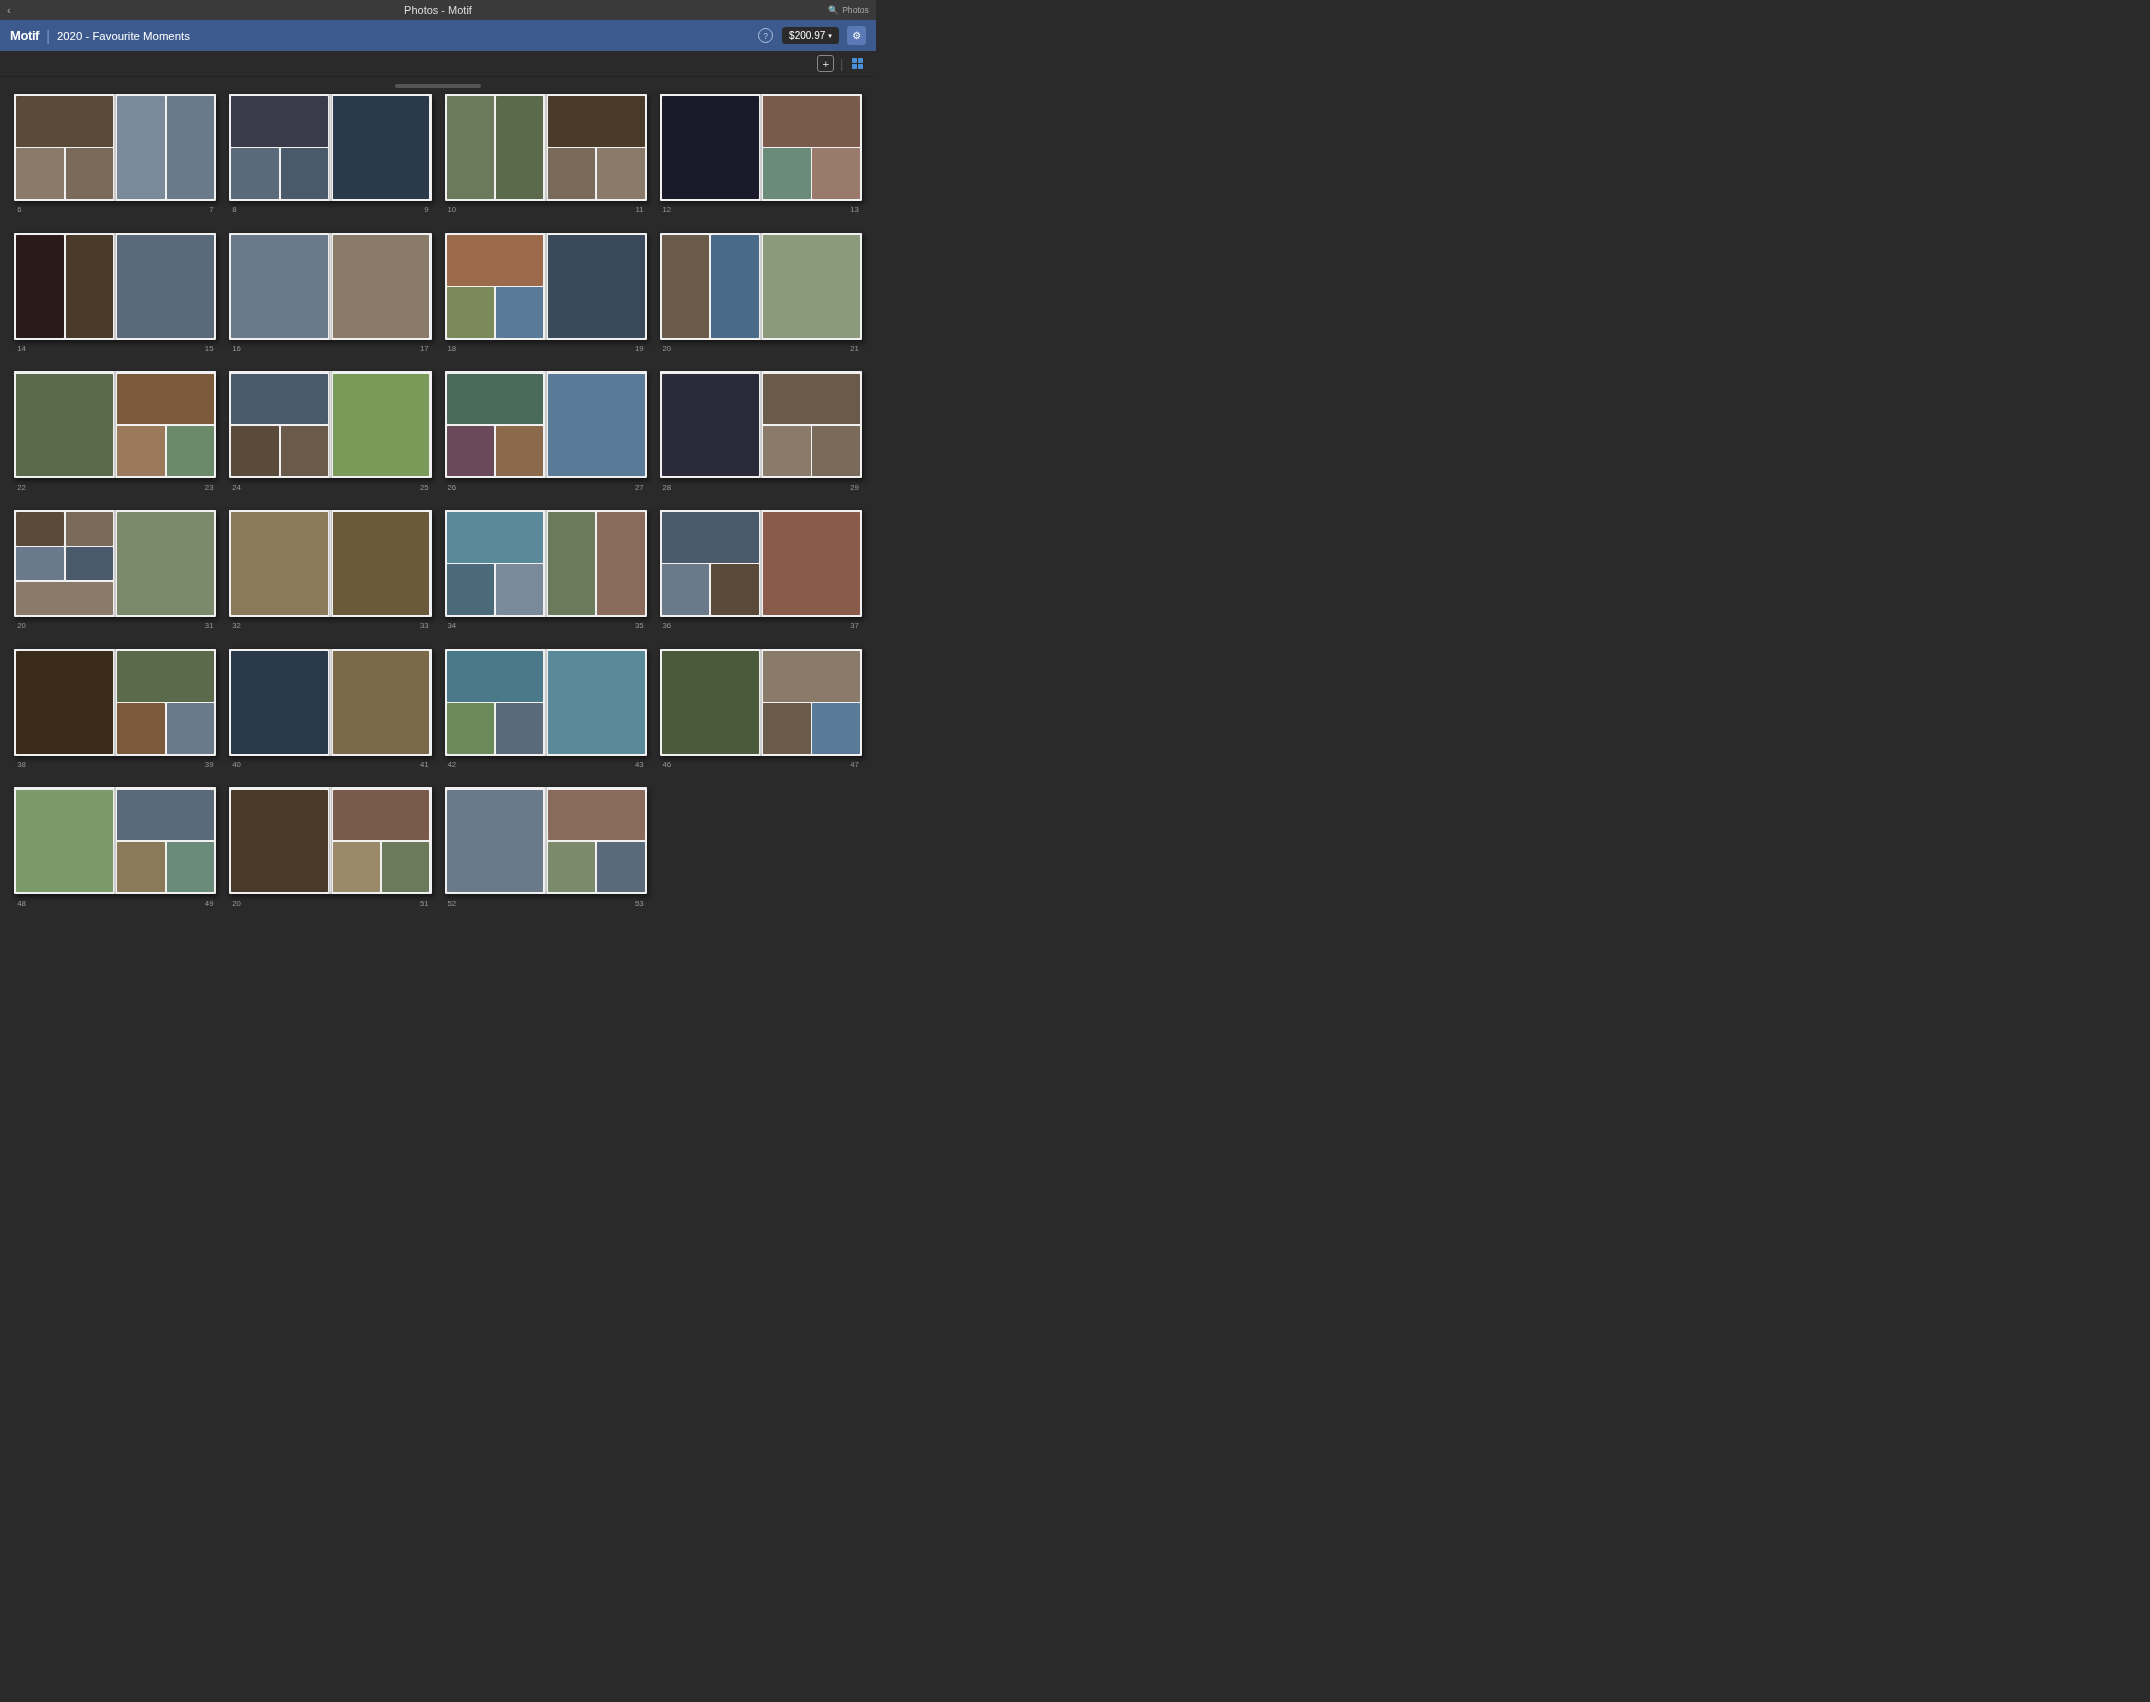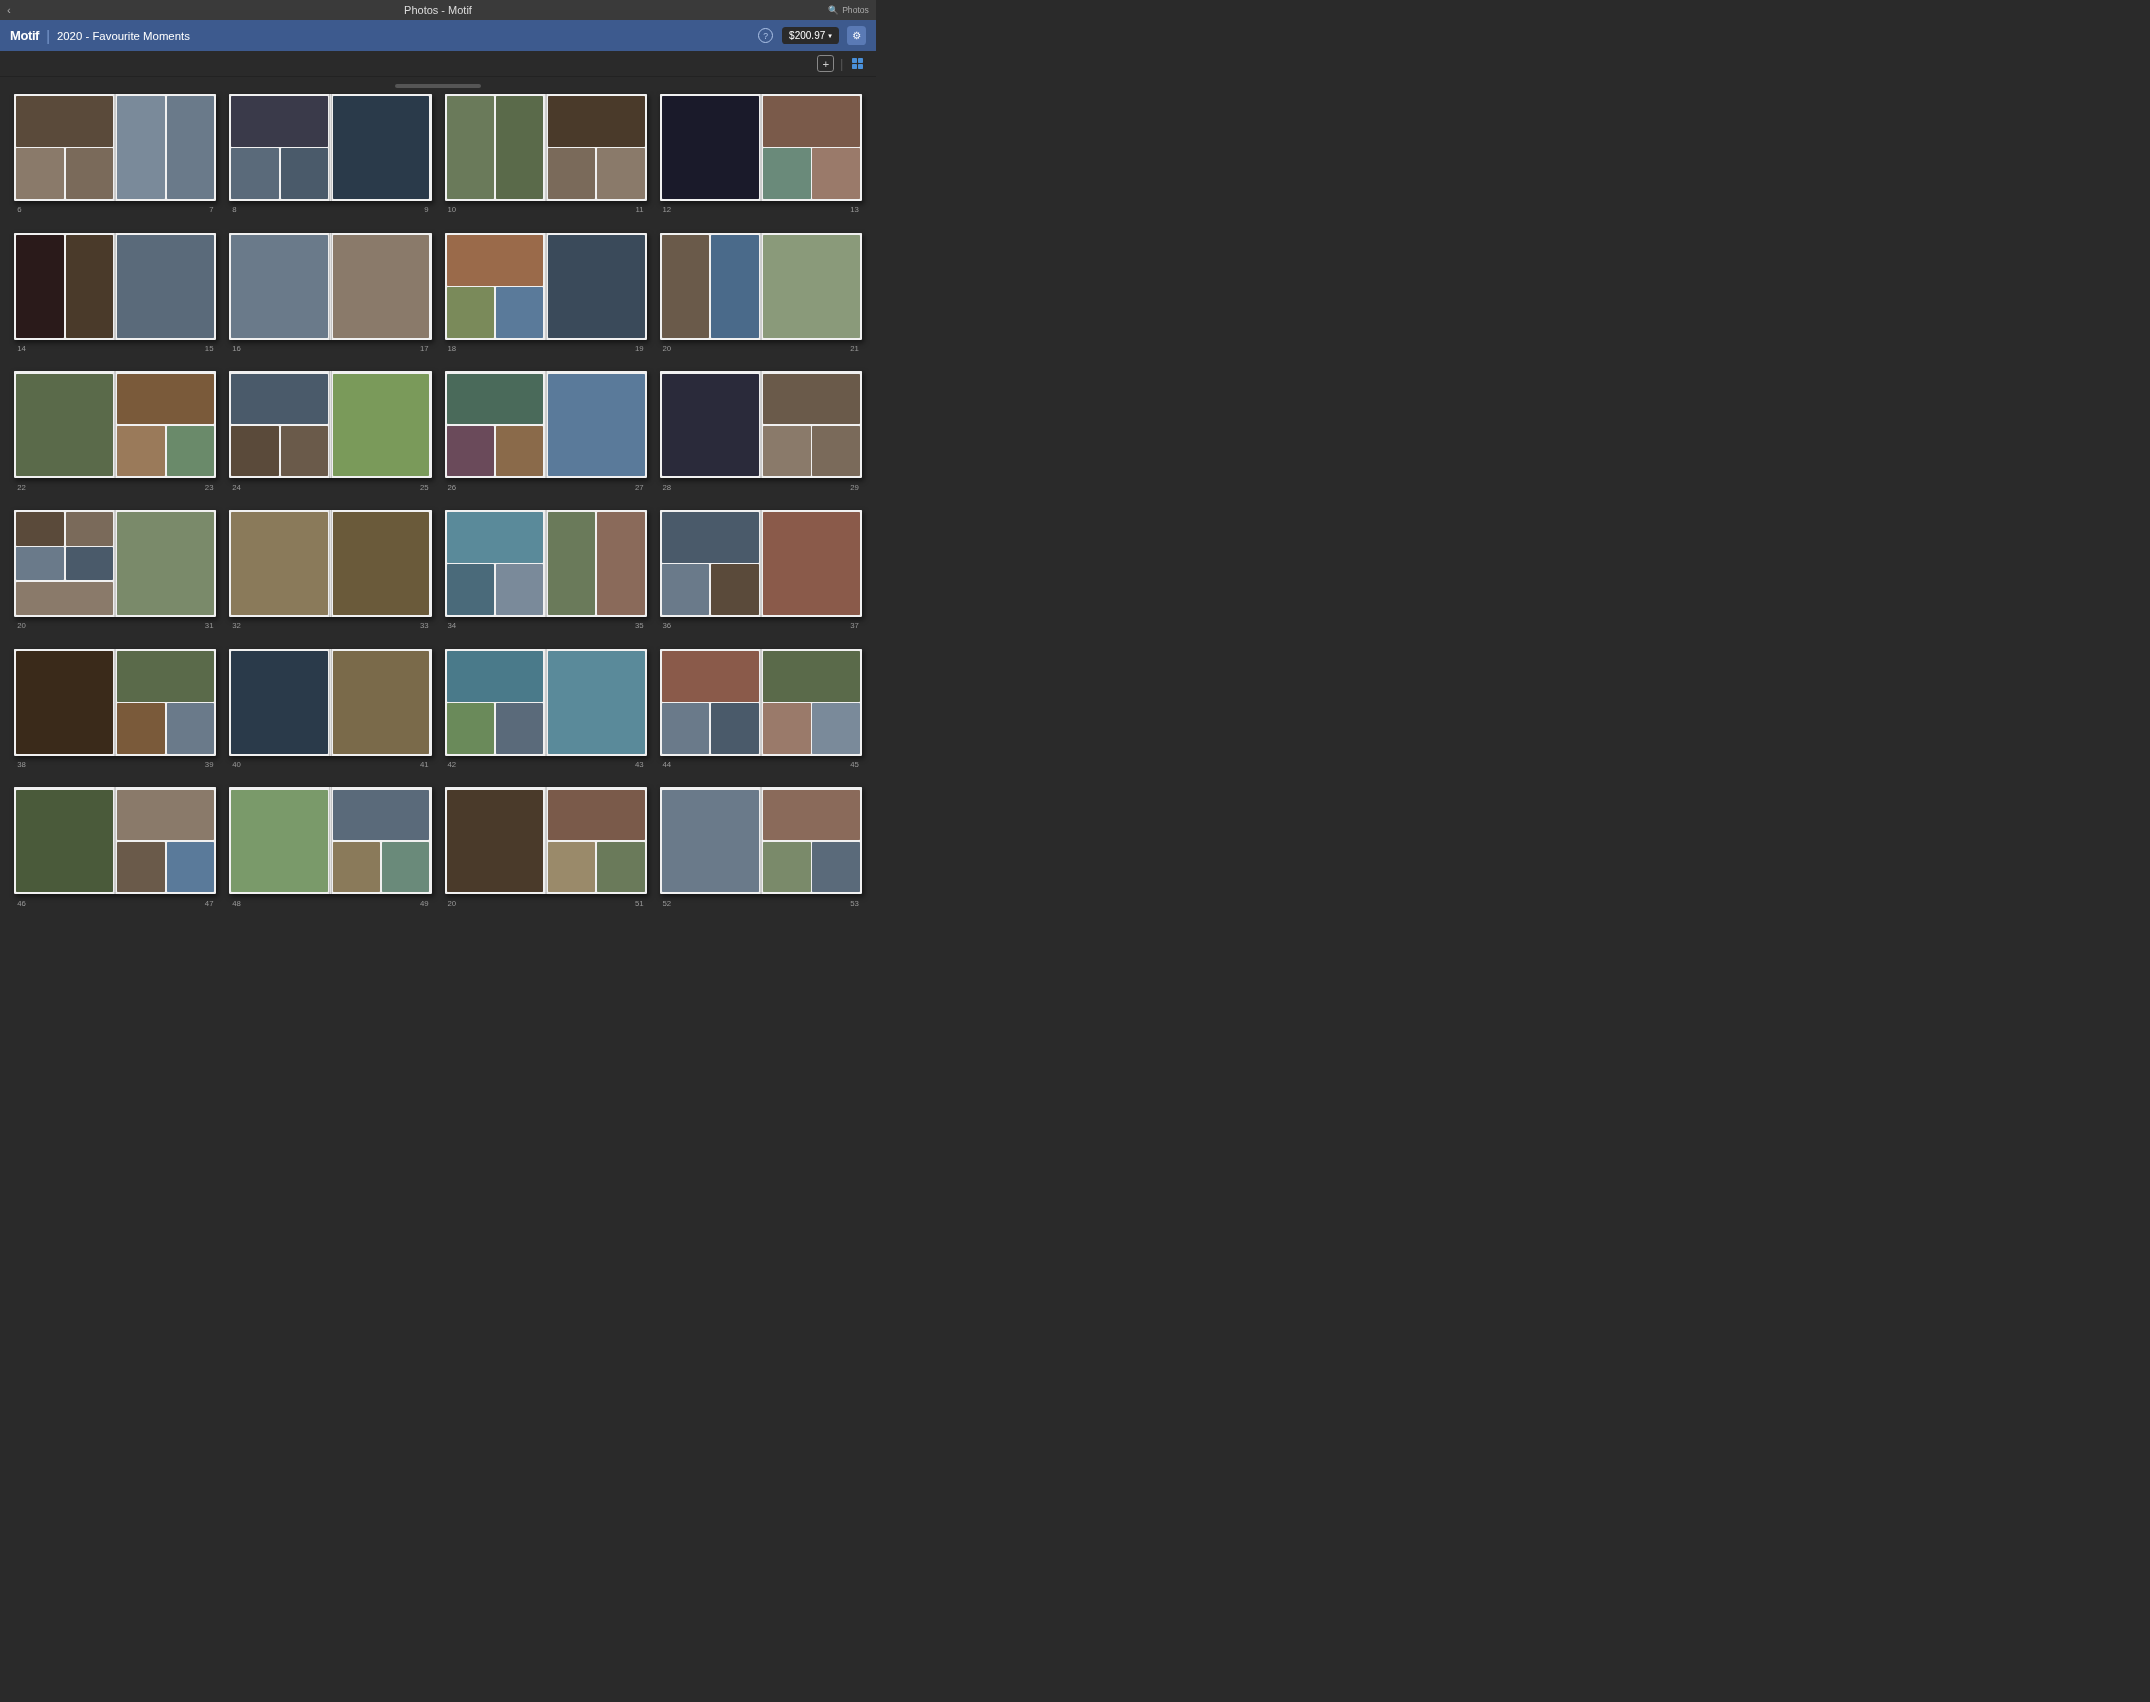--- a/index.html
+++ b/index.html
@@ -774,50 +774,20 @@
         <div class="spread-labels">
           <span>42</span>
           <span>43</span>
         </div>
       </div>
       <div class="spread-item">
         <div class="spread-book">
           <div class="spread-left">
             <div class="page-layout">
               <div class="page-row">
-                <div class="page-photo" style="background: rgb(138, 90, 74);"></div>
-              </div>
-              <div class="page-row">
-                <div class="page-photo" style="background: rgb(106, 122, 138);"></div>
-                <div class="page-photo" style="background: rgb(74, 90, 106);"></div>
-              </div>
-            </div>
-          </div>
-          <div class="spread-right">
-            <div class="page-layout">
-              <div class="page-row">
-                <div class="page-photo" style="background: rgb(90, 106, 74);"></div>
-              </div>
-              <div class="page-row">
-                <div class="page-photo" style="background: rgb(154, 122, 106);"></div>
-                <div class="page-photo" style="background: rgb(122, 138, 154);"></div>
-              </div>
-            </div>
-          </div>
-        </div>
-        <div class="spread-labels">
-          <span>44</span>
-          <span>45</span>
-        </div>
-      </div>
-      <div class="spread-item">
-        <div class="spread-book">
-          <div class="spread-left">
-            <div class="page-layout">
-              <div class="page-row">
                 <div class="page-photo" style="background: rgb(74, 90, 58);"></div>
               </div>
             </div>
           </div>
           <div class="spread-right">
             <div class="page-layout">
               <div class="page-row">
                 <div class="page-photo" style="background: rgb(138, 122, 106);"></div>
               </div>
               <div class="page-row">

